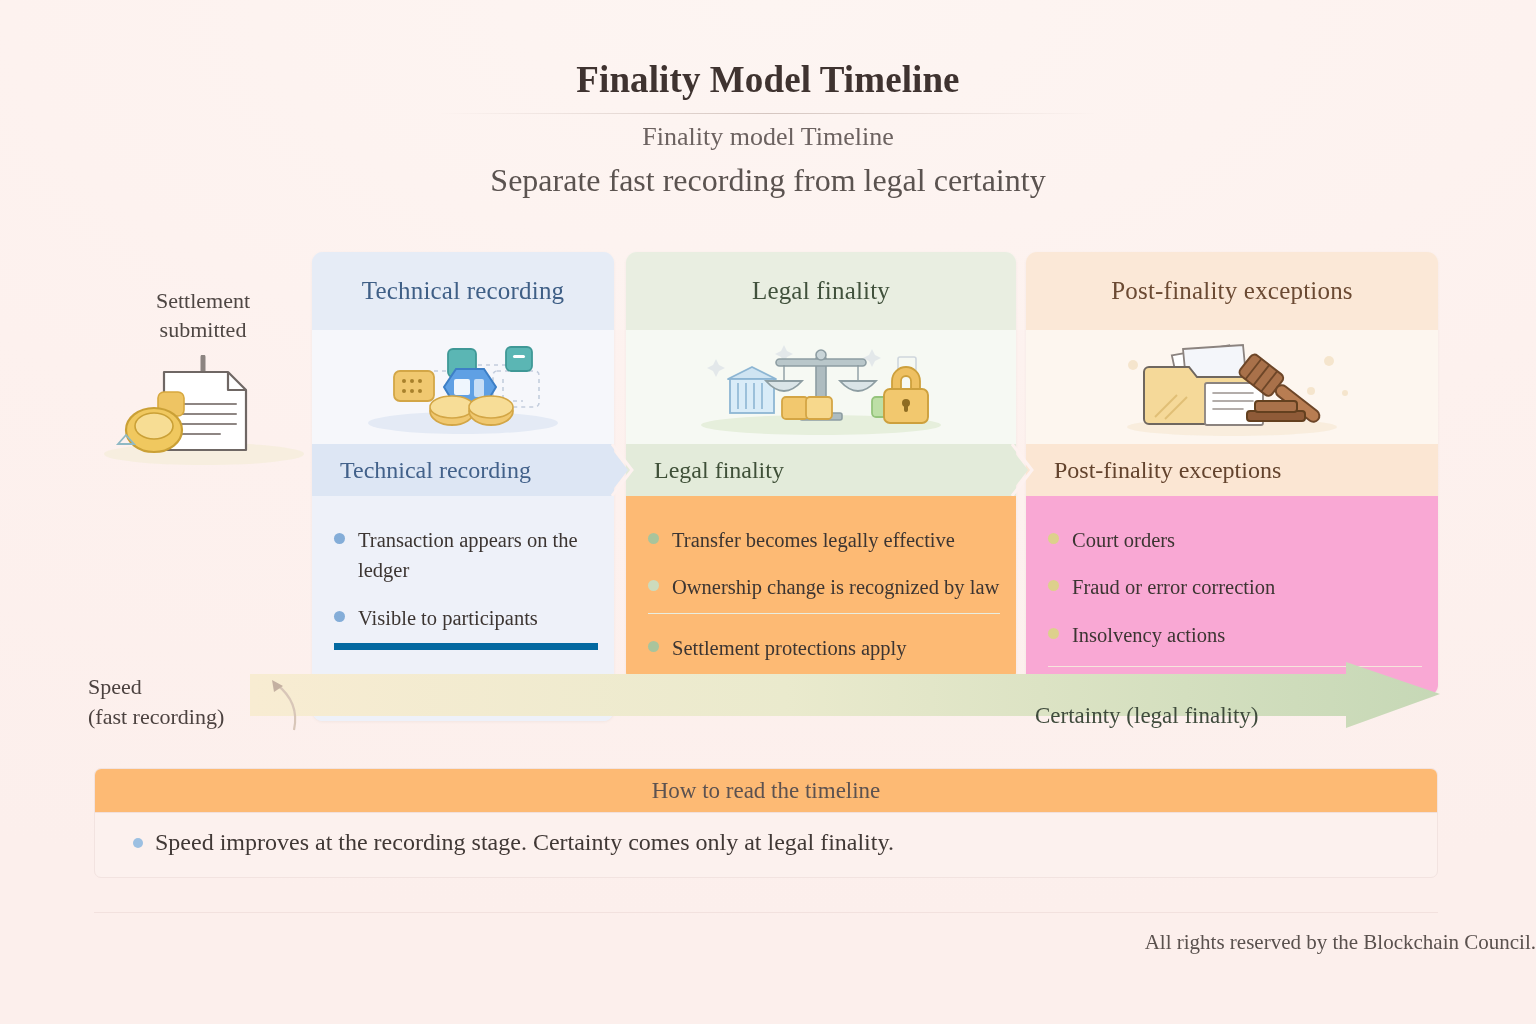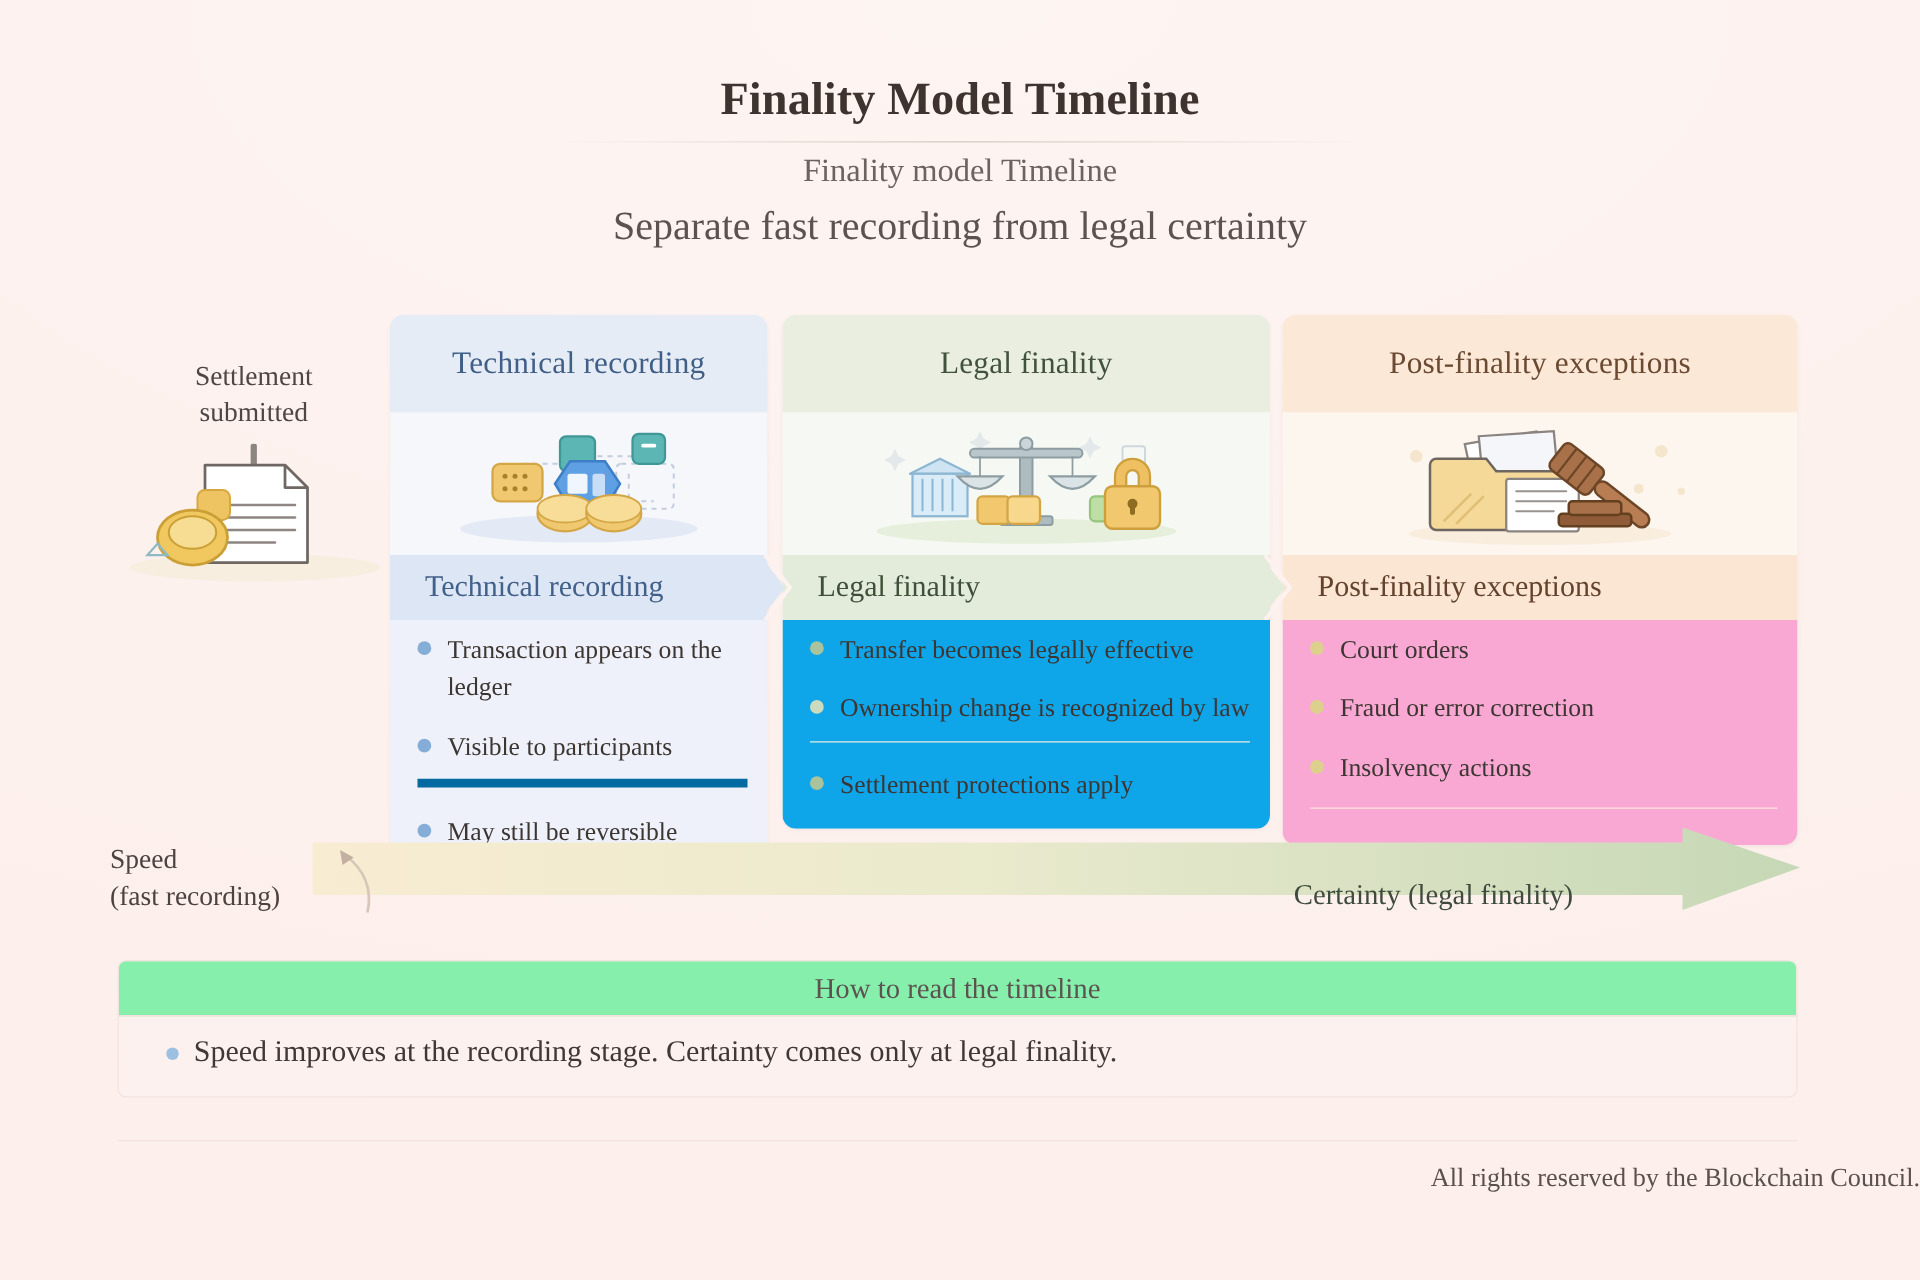--- a/index.html
+++ b/index.html
@@ -104,21 +104,21 @@
     justify-content: center;
   }
   .stage-sub {
     height: 52px;
     display: flex;
     align-items: center;
     padding-left: 28px;
     font-size: 24px;
   }
   .stage-list {
-    padding: 2px 16px 10px 22px;
+    padding: 22px 16px 10px 22px;
   }
   .bullet-row {
     display: flex;
     align-items: flex-start;
     gap: 13px;
     padding: 7px 0 10px 0;
     font-size: 20.5px;
     line-height: 1.48;
     color: #3c3532;
   }
@@ -135,21 +135,21 @@
   #stage1 .stage-art  { background: #f6f7fb; }
   #stage1 .stage-sub  { background: #dde6f4; color: #42618a; }
   #stage1 .stage-list { background: #eef1f9; }
   #stage1 .dot { background: #84add8; }
 
   
   #stage2 { left: 626px; width: 390px; background: #f5f8f1; }
   #stage2 .stage-head { background: #e9eee1; color: #41513c; }
   #stage2 .stage-art  { background: #f6f9f3; }
   #stage2 .stage-sub  { background: #e3ebda; color: #3f5038; }
-  #stage2 .stage-list { background: #0ea5e9; }
+  #stage2 .stage-list { background: #fdba74; }
   #stage2 .dot { background: #a9c49c; }
   #stage2 .dot.pale { background: #ccdbbd; }
 
   
   #stage3 { left: 1026px; width: 412px; background: #fdf4ec; }
   #stage3 .stage-head { background: #fbe8d7; color: #6b4a33; }
   #stage3 .stage-art  { background: #fdf6ef; }
   #stage3 .stage-sub  { background: #fbe6d3; color: #63432d; }
   #stage3 .stage-list { background: #f9a8d4; }
   #stage3 .dot { background: #ddd08c; }
@@ -211,21 +211,21 @@
     background: #fcf1ee;
     overflow: hidden;
   }
   .howto-head {
     height: 44px;
     display: flex;
     align-items: center;
     justify-content: center;
     font-size: 23px;
     color: #5c5250;
-    background: #86efac;
+    background: #fdba74;
     border-bottom: 1px solid #f1e0dc;
   }
   .howto-body {
     display: flex;
     align-items: center;
     gap: 12px;
     padding: 16px 0 0 38px;
     font-size: 24px;
     color: #403835;
   }

